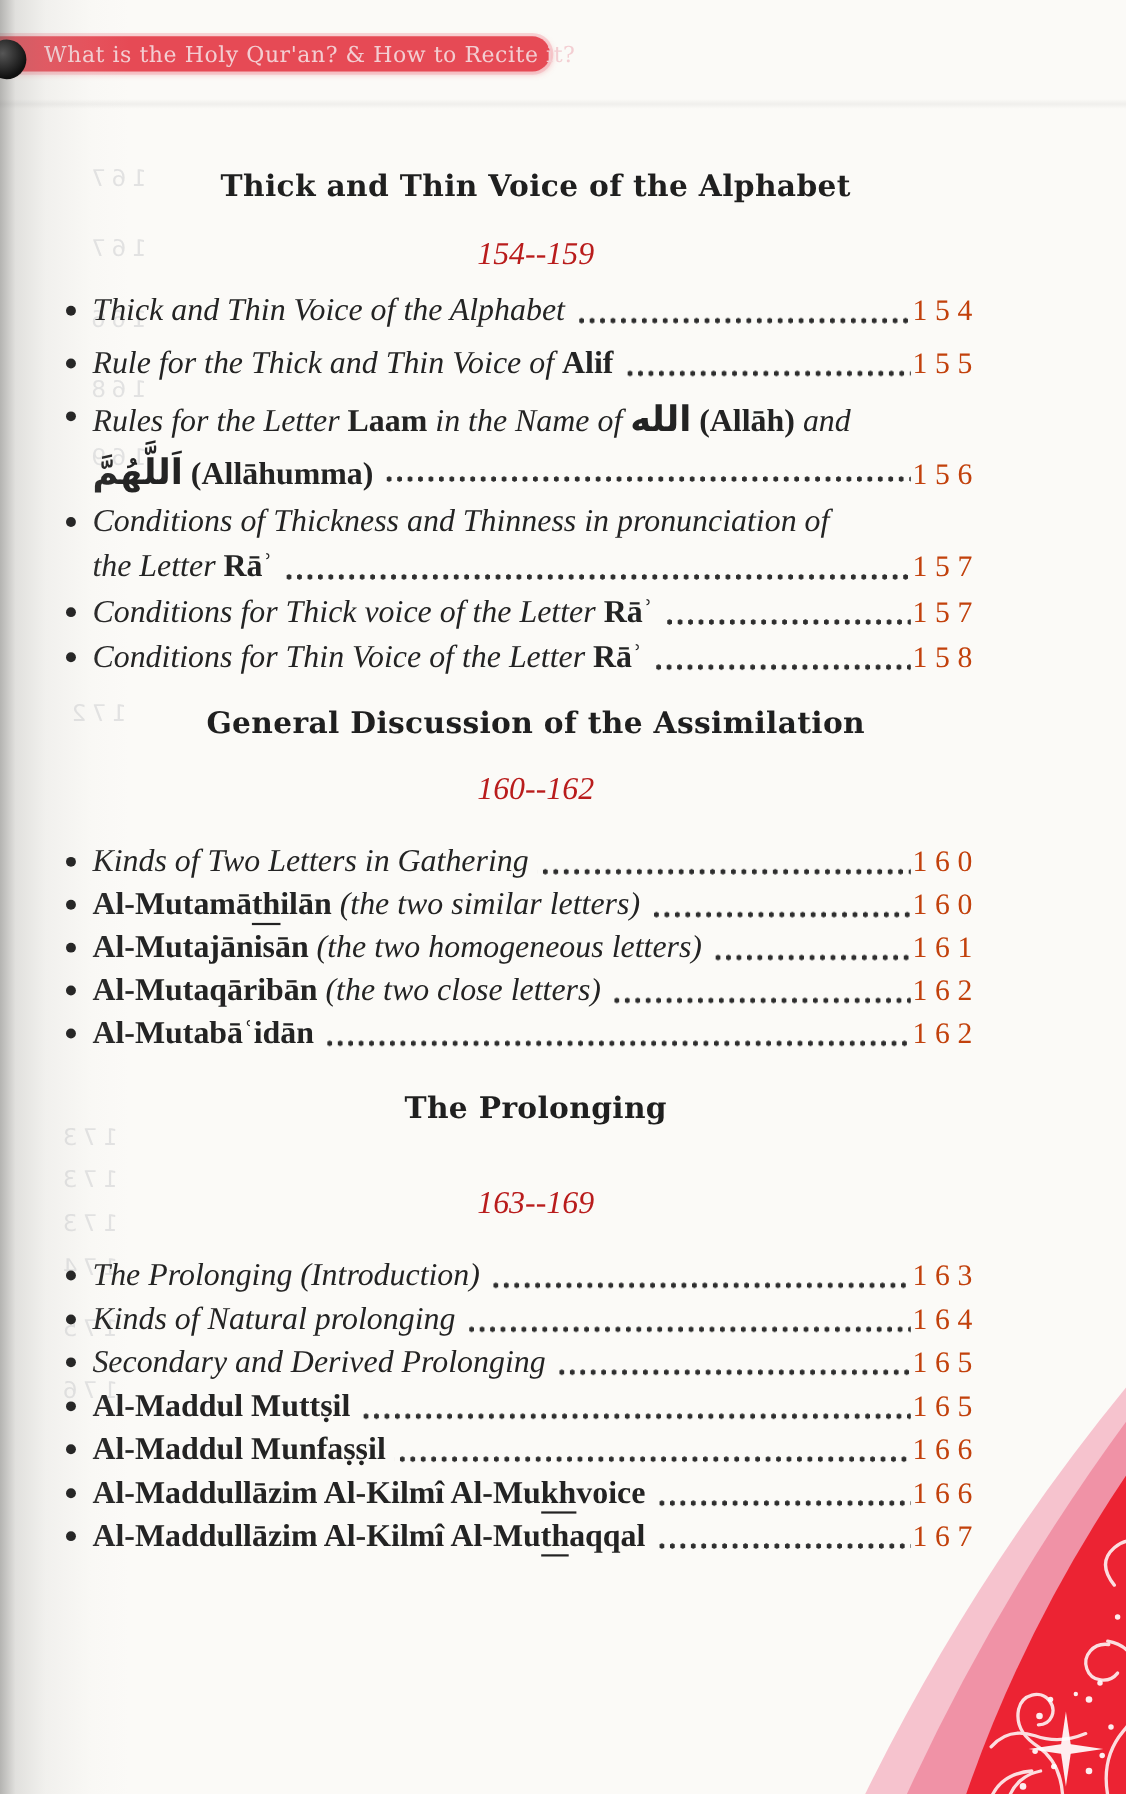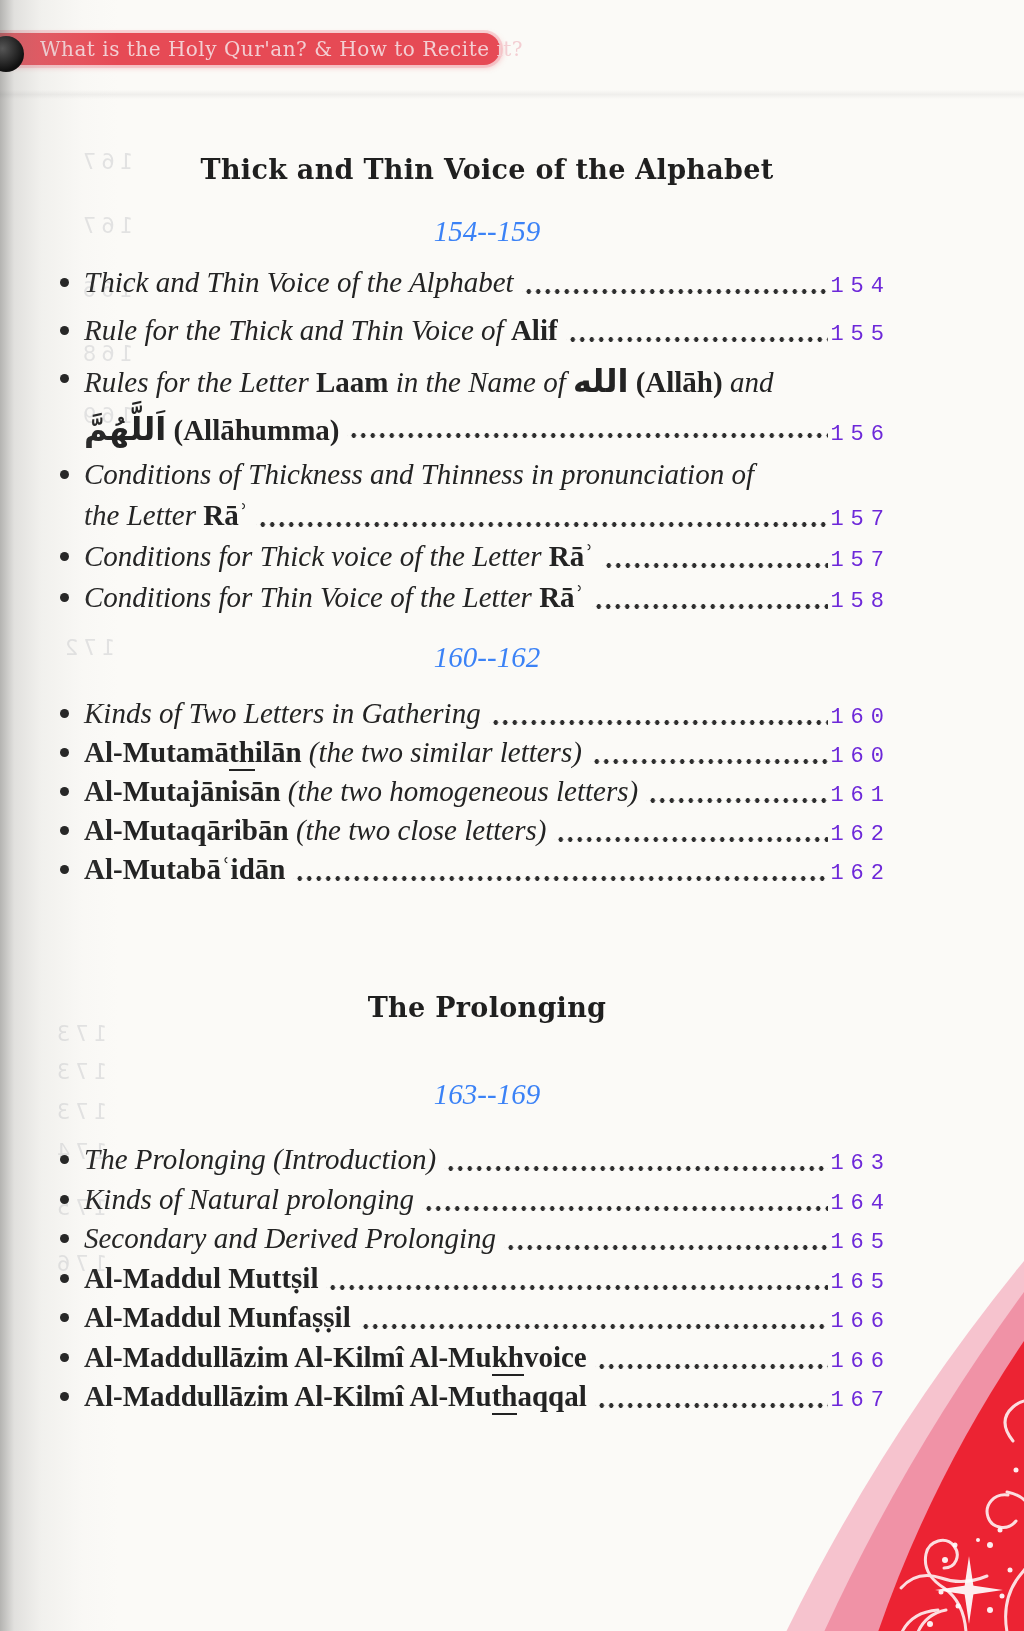--- a/index.html
+++ b/index.html
@@ -40,41 +40,41 @@
   }
   
   .section{position:absolute;left:60px;width:824px;z-index:2;}
   #sec0{top:150px} #sec1{top:638px} #sec2{top:988px}
   .sec-title{
     font-family:"DejaVu Serif",serif;font-weight:bold;font-size:27px;line-height:40px;
     text-align:center;color:#1f1f1f;padding-left:30px;letter-spacing:.3px;
   }
   .sec-range{
     font-style:italic;font-size:29px;line-height:38px;text-align:center;
-    color:#3b82f6;padding-left:30px;
+    color:#b91c1c;padding-left:30px;
   }
   #sec0 .sec-title{margin-bottom:22px}  #sec0 .sec-range{margin-bottom:16px}
-  #sec1 .sec-title{margin-bottom:20px}  #sec1 .sec-range{margin-bottom:21px}
+  #sec1 .sec-title{margin-bottom:20px}  #sec1 .sec-range{margin-bottom:31px}
   #sec2 .sec-title{margin-bottom:47px}  #sec2 .sec-range{margin-bottom:30px}
   .row{display:flex;}
   #sec0 .row{height:48px}
   #sec0 .row.med{height:41px}
   #sec1 .row{height:39px}
   #sec2 .row{height:39.5px}
   .bcol{width:24px;flex:none;}
   .dot{width:9px;height:9px;border-radius:50%;background:#161616;margin-top:12px;}
   .line{display:flex;align-items:baseline;flex:1;height:34px;}
   .txt{font-size:29px;color:#232323;white-space:nowrap;}
   .seg-i{font-style:italic;}
   .seg-b{font-weight:bold;font-style:normal;}
   .seg-bu{font-weight:bold;font-style:normal;border-bottom:2.5px solid #222;padding-bottom:1px;}
   .seg-ar{font-family:"DejaVu Sans",sans-serif;font-size:32px;font-weight:bold;}
   .pg{
-    font-family:Liberation Mono, monospace;font-size:22px;letter-spacing:7px;
-    margin-right:-7px;color:#6d28d9;flex:none;
+    font-family:Liberation Serif, serif;font-size:27px;letter-spacing:7px;
+    margin-right:-7px;color:#c2410c;flex:none;
   }
   .leader{
     flex:1;margin-left:8px;margin-right:2px;align-self:stretch;
     background-image:radial-gradient(circle,#2d2d2d 2.15px,rgba(0,0,0,0) 2.6px);
     background-size:9.5px 9px;background-repeat:repeat-x;background-position:2px 21px;
   }
   .corner-svg{position:absolute;left:780px;top:1260px;width:244px;height:371px;z-index:3;}
 </style>
 </head>
 <body>
@@ -172,20 +172,21 @@
           <div class="dot"></div>
         </div>
         <div class="line">
           <span class="txt"><span class="seg-i">Conditions for Thin Voice of the Letter </span><span class="seg-b">Rāʾ</span><span class="seg-i"> </span></span>
           <div class="leader"></div>
           <span class="pg">158</span>
         </div>
       </div>
     </div>
     <div class="section" id="sec1">
+      <div class="sec-title">General Discussion of the Assimilation</div>
       <div class="sec-range">160--162</div>
       <div class="row">
         <div class="bcol">
           <div class="dot"></div>
         </div>
         <div class="line">
           <span class="txt"><span class="seg-i">Kinds of Two Letters in Gathering</span></span>
           <div class="leader"></div>
           <span class="pg">160</span>
         </div>

